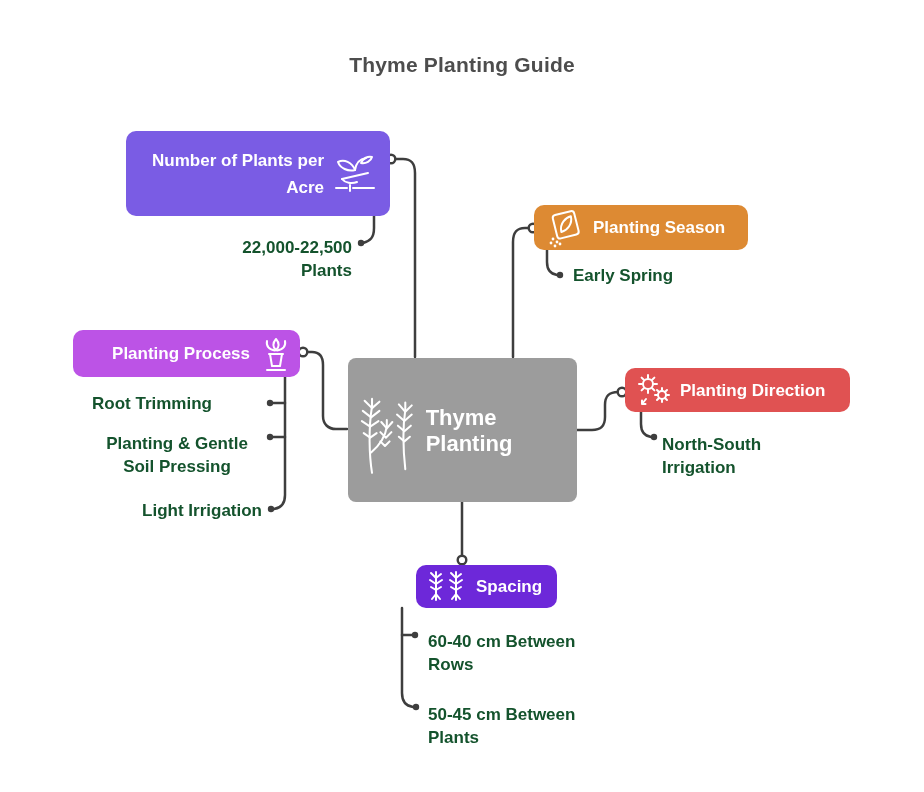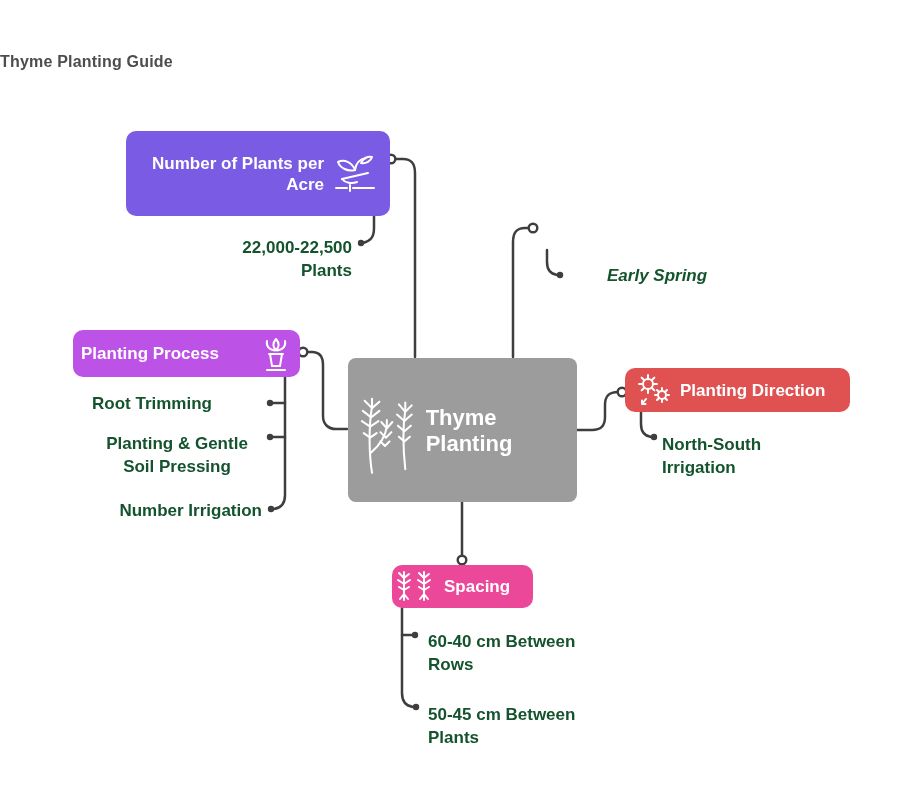--- a/index.html
+++ b/index.html
@@ -3,56 +3,56 @@
 <meta charset="utf-8">
 <style>
   html,body{margin:0;padding:0;background:#ffffff;}
   #canvas{
     position:relative;width:924px;height:792px;background:#ffffff;overflow:hidden;
     font-family:"Liberation Sans","DejaVu Sans",sans-serif;
   }
   #connectors{position:absolute;left:0;top:0;z-index:1;}
   .abs{position:absolute;z-index:2;}
   .title{
-    left:0;top:53px;width:924px;
-    font-size:16px;font-weight:bold;color:#4d4d4d;letter-spacing:.2px;
+    left:0;top:53px;width:924px;text-align:center;
+    font-size:21px;font-weight:bold;color:#4d4d4d;letter-spacing:.2px;
   }
   .node{
     border-radius:10px;color:#ffffff;font-weight:bold;font-size:17px;
     display:flex;align-items:center;box-sizing:border-box;
   }
-  .node .lbl{line-height:21px;}
+  .node .lbl{line-height:27px;}
   .node svg{flex:0 0 auto;display:block;}
   .icon-stroke{stroke:#ffffff;stroke-width:2;fill:none;stroke-linecap:round;stroke-linejoin:round;}
   
   #box-acre{left:126px;top:131px;width:264px;height:85px;background:#7a5ce4;
     justify-content:flex-end;padding:0 12px 0 16px;gap:8px;}
   #box-acre .lbl{text-align:right;}
   #box-season{left:534px;top:205px;width:214px;height:45px;background:#dd8a33;
     padding:0 10px 0 12px;gap:9px;}
   #box-process{left:73px;top:330px;width:227px;height:47px;background:#bc53e6;
-    justify-content:space-between;padding:0 8px;gap:10px;}
+    justify-content:flex-end;padding:0 8px;gap:10px;}
   #box-direction{left:625px;top:368px;width:225px;height:44px;background:#e05252;
     padding:0 0 0 10px;gap:9px;}
-  #box-spacing{left:392px;top:565px;width:141px;height:43px;background:#ec4899;
-    padding:0 10px 0 0;gap:8px;}
+  #box-spacing{left:416px;top:565px;width:141px;height:43px;background:#6d28d9;
+    padding:0 10px 0 8px;gap:8px;}
   
   #center-node{
     left:348px;top:358px;width:229px;height:144px;background:#9c9c9c;border-radius:8px;
     display:flex;flex-direction:row;align-items:center;justify-content:flex-start;
     color:#fff;font-weight:bold;
   }
   #center-node svg{margin-top:8px;}
   #center-node .center-lbl{font-size:22px;margin-top:2px;}
   
   .leaf-text{
     font-size:17px;font-weight:bold;color:#14532d;line-height:23px;
   }
   #val-acre{left:212px;top:236px;width:140px;text-align:right;}
-  #val-season{left:607px;top:264px;width:140px;font-style:italic;}
+  #val-season{left:573px;top:264px;width:140px;}
   #step-0{left:92px;top:392px;width:170px;text-align:left;}
   #step-1{left:92px;top:432px;width:170px;text-align:center;}
   #step-2{left:92px;top:499px;width:170px;text-align:right;}
   #val-direction{left:662px;top:433px;width:125px;}
   #val-spacing-0{left:428px;top:630px;width:180px;}
   #val-spacing-1{left:428px;top:703px;width:180px;}
 </style>
 </head>
 <body>
 
@@ -113,36 +113,52 @@
       <path d="M23 17 C20 9 12 6 6 9 C8 15 16 19 23 17 Z"></path>
       <path d="M23 17 C24 10 28 6 34 5"></path>
       <path d="M29 10 C31 5 36 3 40 4 C39 8 34 11 29 10 Z"></path>
       <path d="M10 26 L36 20"></path>
       <path d="M10 26 C13 30 20 31 25 29"></path>
       <path d="M4 35 H15 M21 35 H42 M18 32 V38"></path>
     </svg>
   </div>
   <div class="abs leaf-text" id="val-acre">22,000-22,500 Plants</div>
 
+  <div class="abs node" id="box-season">
+    <svg width="38" height="40" viewBox="0 0 38 40" class="icon-stroke">
+      <g transform="rotate(-14 19 18)">
+        <rect x="9" y="5" width="22" height="24" rx="3"></rect>
+        <path d="M14 23 C14 14 22 10 27 10 C27 18 20 23 14 23 Z"></path>
+      </g>
+      <g fill="#ffffff" stroke="none">
+        <circle cx="7" cy="31" r="1.4"></circle>
+          <circle cx="11" cy="34" r="1.4"></circle>
+        <circle cx="5" cy="35" r="1.4"></circle>
+          <circle cx="9" cy="38" r="1.4"></circle>
+        <circle cx="14" cy="36" r="1.4"></circle>
+      </g>
+    </svg>
+    <span class="lbl">Planting Season</span>
+  </div>
   <div class="abs leaf-text" id="val-season">Early Spring</div>
 
   <div class="abs node" id="box-process">
     <span class="lbl">Planting Process</span>
     <svg width="32" height="40" viewBox="0 0 32 40" class="icon-stroke">
       <path d="M16 5 C12.5 9 12.5 13 16 16 C19.5 13 19.5 9 16 5 Z"></path>
       <path d="M7 7 C6 12 9 16 15 16.5"></path>
       <path d="M25 7 C26 12 23 16 17 16.5"></path>
       <path d="M9 20 H23"></path>
       <path d="M10 20 L12 32 H20 L22 20"></path>
       <path d="M7 36 H25"></path>
     </svg>
   </div>
   <div class="abs leaf-text" id="step-0">Root Trimming</div>
   <div class="abs leaf-text" id="step-1">Planting &amp; Gentle Soil Pressing</div>
-  <div class="abs leaf-text" id="step-2">Number Irrigation</div>
+  <div class="abs leaf-text" id="step-2">Light Irrigation</div>
 
   <div class="abs" id="center-node">
     <svg width="84" height="90" viewBox="0 0 84 92" class="icon-stroke" style="stroke-width:2.2">
 
       <path d="M26 88 C23 70 22 40 26 16 L26 8"></path>
       <path d="M26 18 L18 10 M26 18 L34 11"></path>
       <path d="M25 28 L16 21 M25 28 L34 21"></path>
       <path d="M24 38 L15 32 M24 38 L33 32"></path>
       <path d="M24 50 L17 45 M24 50 L31 45"></path>
 

